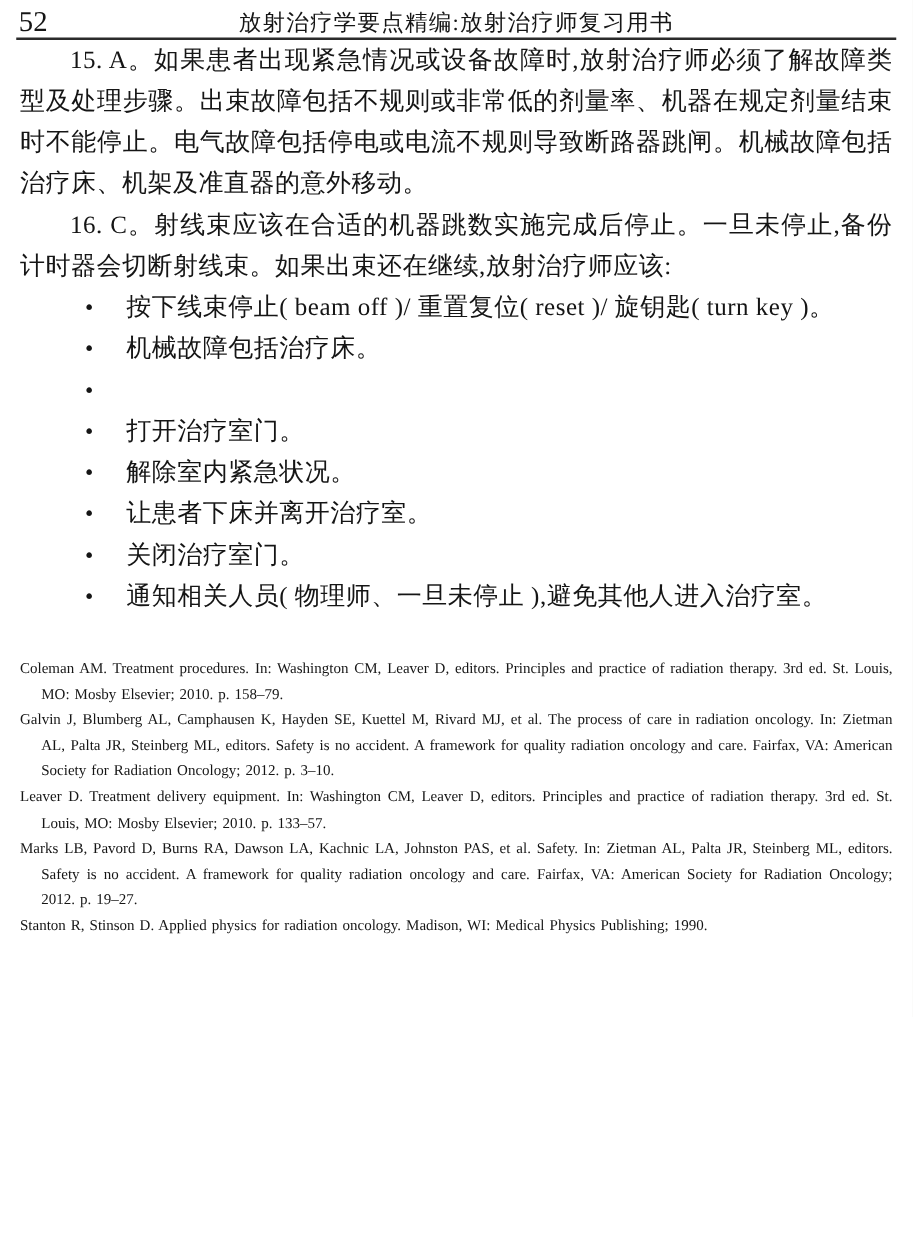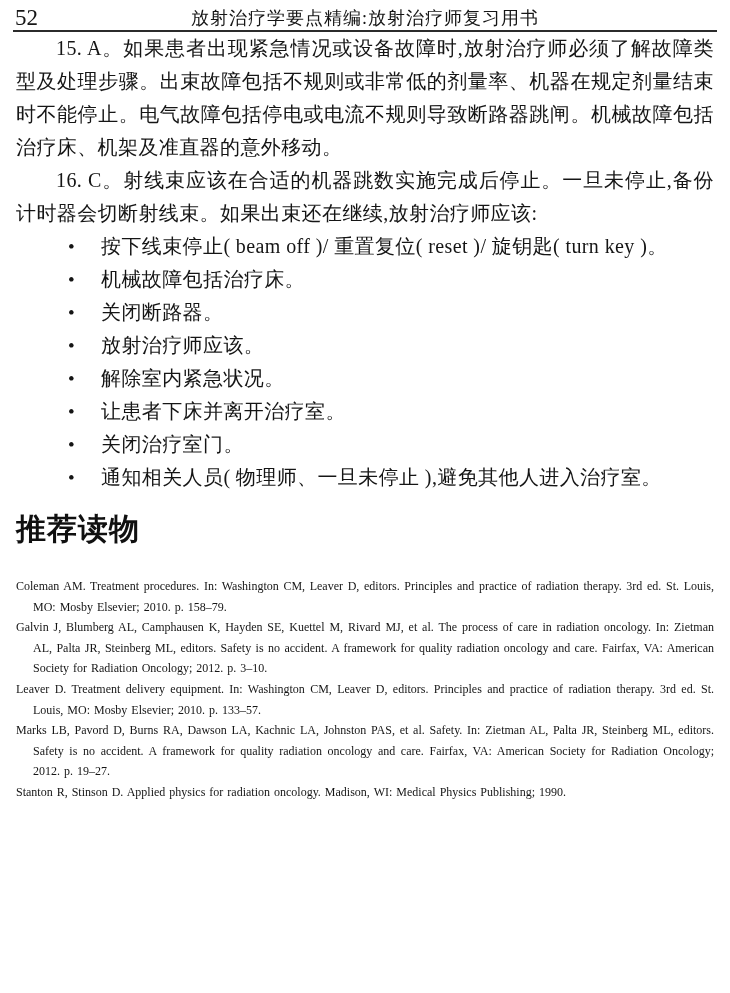--- a/index.html
+++ b/index.html
@@ -99,45 +99,43 @@
       <li>
         <span class="bullet">•</span>
         <span class="li-text">按下线束停止( beam off )/ 重置复位( reset )/ 旋钥匙( turn key )。</span>
       </li>
       <li>
         <span class="bullet">•</span>
         <span class="li-text">机械故障包括治疗床。</span>
       </li>
       <li>
         <span class="bullet">•</span>
-        <span class="li-text">关闭断路器。</span>
       </li>
       <li>
         <span class="bullet">•</span>
-        <span class="li-text">放射治疗师应该。</span>
+        <span class="li-text">打开治疗室门。</span>
       </li>
       <li>
         <span class="bullet">•</span>
         <span class="li-text">解除室内紧急状况。</span>
       </li>
       <li>
         <span class="bullet">•</span>
         <span class="li-text">让患者下床并离开治疗室。</span>
       </li>
       <li>
         <span class="bullet">•</span>
         <span class="li-text">关闭治疗室门。</span>
       </li>
       <li>
         <span class="bullet">•</span>
         <span class="li-text">通知相关人员( 物理师、一旦未停止 ),避免其他人进入治疗室。</span>
       </li>
     </ul>
 
-    <h2 class="section-heading">推荐读物</h2>
 
     <div class="refs">
       <p class="ref">Coleman AM. Treatment procedures. In: Washington CM, Leaver D, editors. Principles and practice of radiation therapy. 3rd ed. St. Louis, MO: Mosby Elsevier; 2010. p. 158–79.</p>
       <p class="ref">Galvin J, Blumberg AL, Camphausen K, Hayden SE, Kuettel M, Rivard MJ, et al. The process of care in radiation oncology. In: Zietman AL, Palta JR, Steinberg ML, editors. Safety is no accident. A framework for quality radiation oncology and care. Fairfax, VA: American Society for Radiation Oncology; 2012. p. 3–10.</p>
       <p class="ref">Leaver D. Treatment delivery equipment. In: Washington CM, Leaver D, editors. Principles and practice of radiation therapy. 3rd ed. St. Louis, MO: Mosby Elsevier; 2010. p. 133–57.</p>
       <p class="ref">Marks LB, Pavord D, Burns RA, Dawson LA, Kachnic LA, Johnston PAS, et al. Safety. In: Zietman AL, Palta JR, Steinberg ML, editors. Safety is no accident. A framework for quality radiation oncology and care. Fairfax, VA: American Society for Radiation Oncology; 2012. p. 19–27.</p>
       <p class="ref">Stanton R, Stinson D. Applied physics for radiation oncology. Madison, WI: Medical Physics Publishing; 1990.</p>
     </div>
 
   </main>

